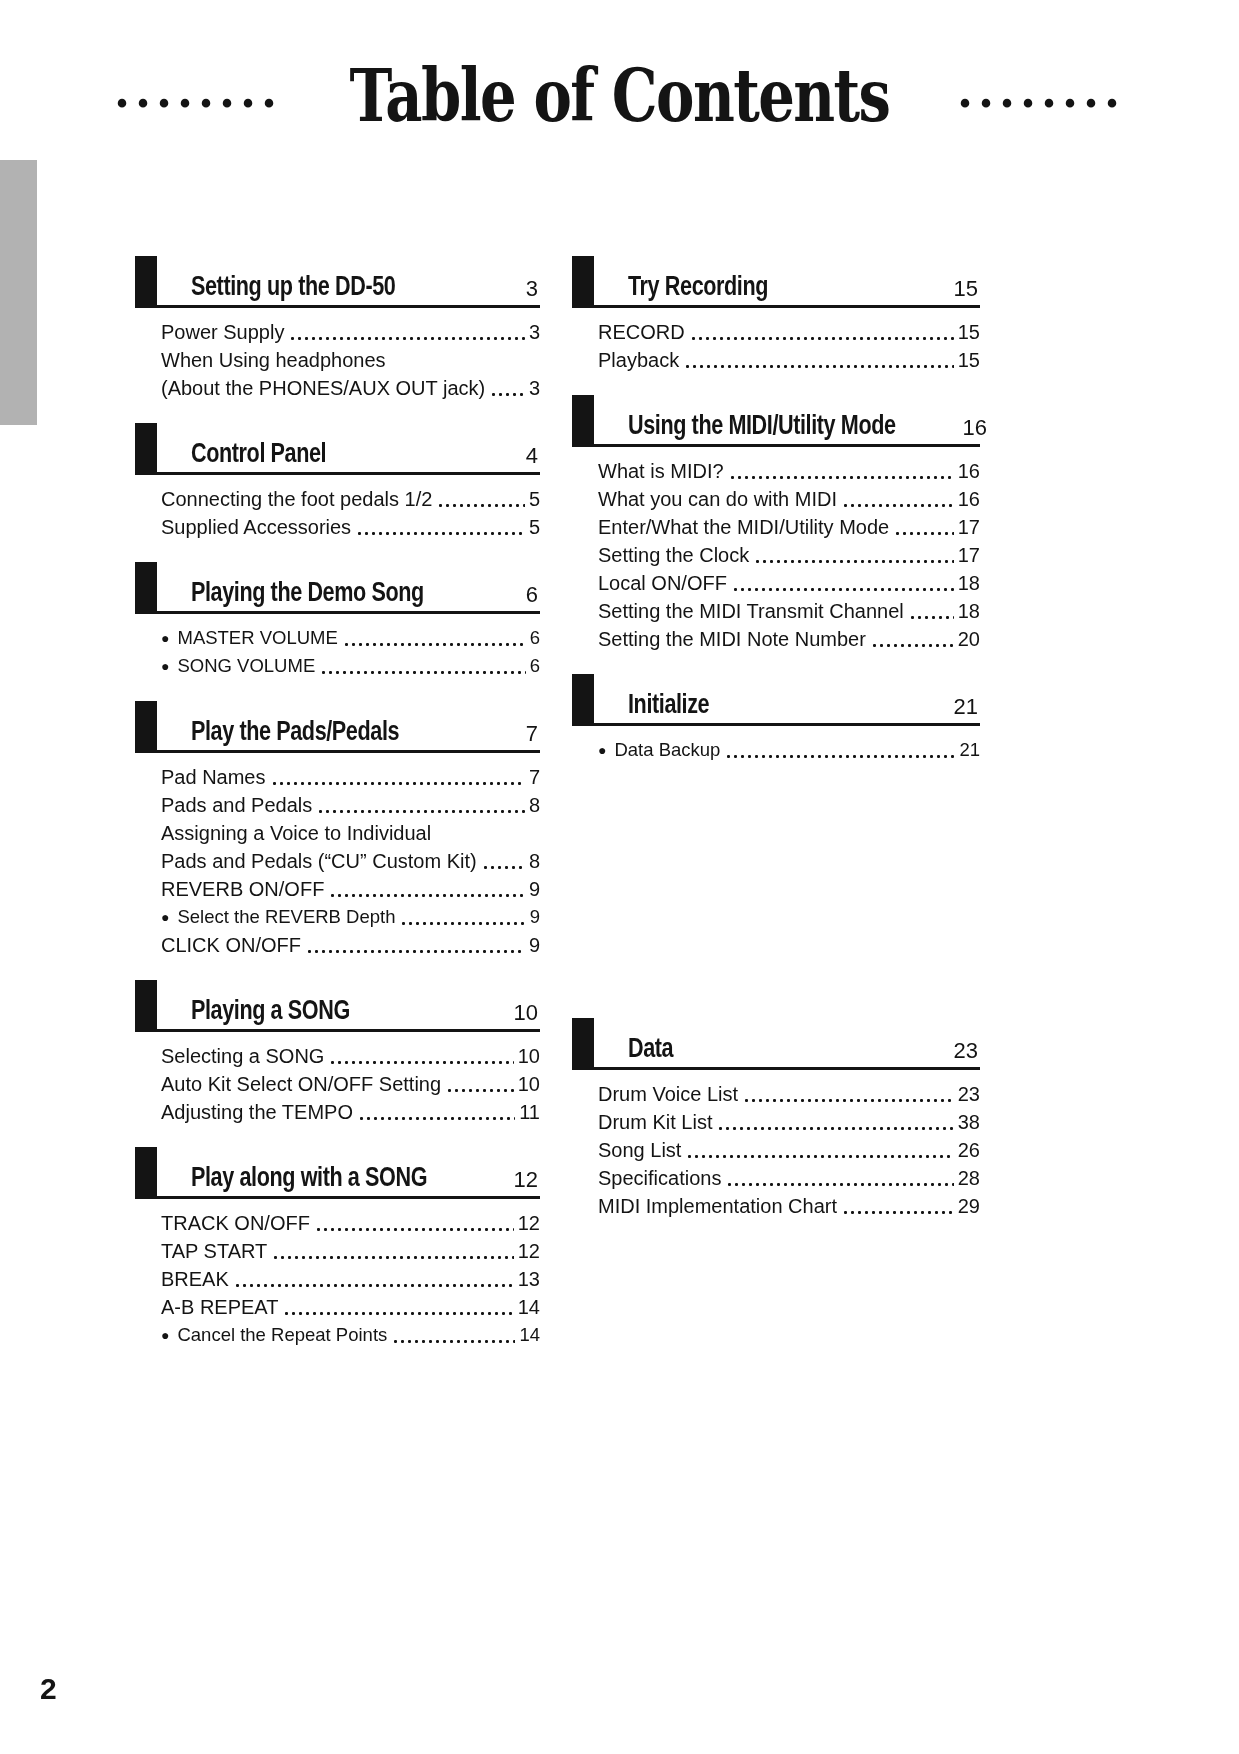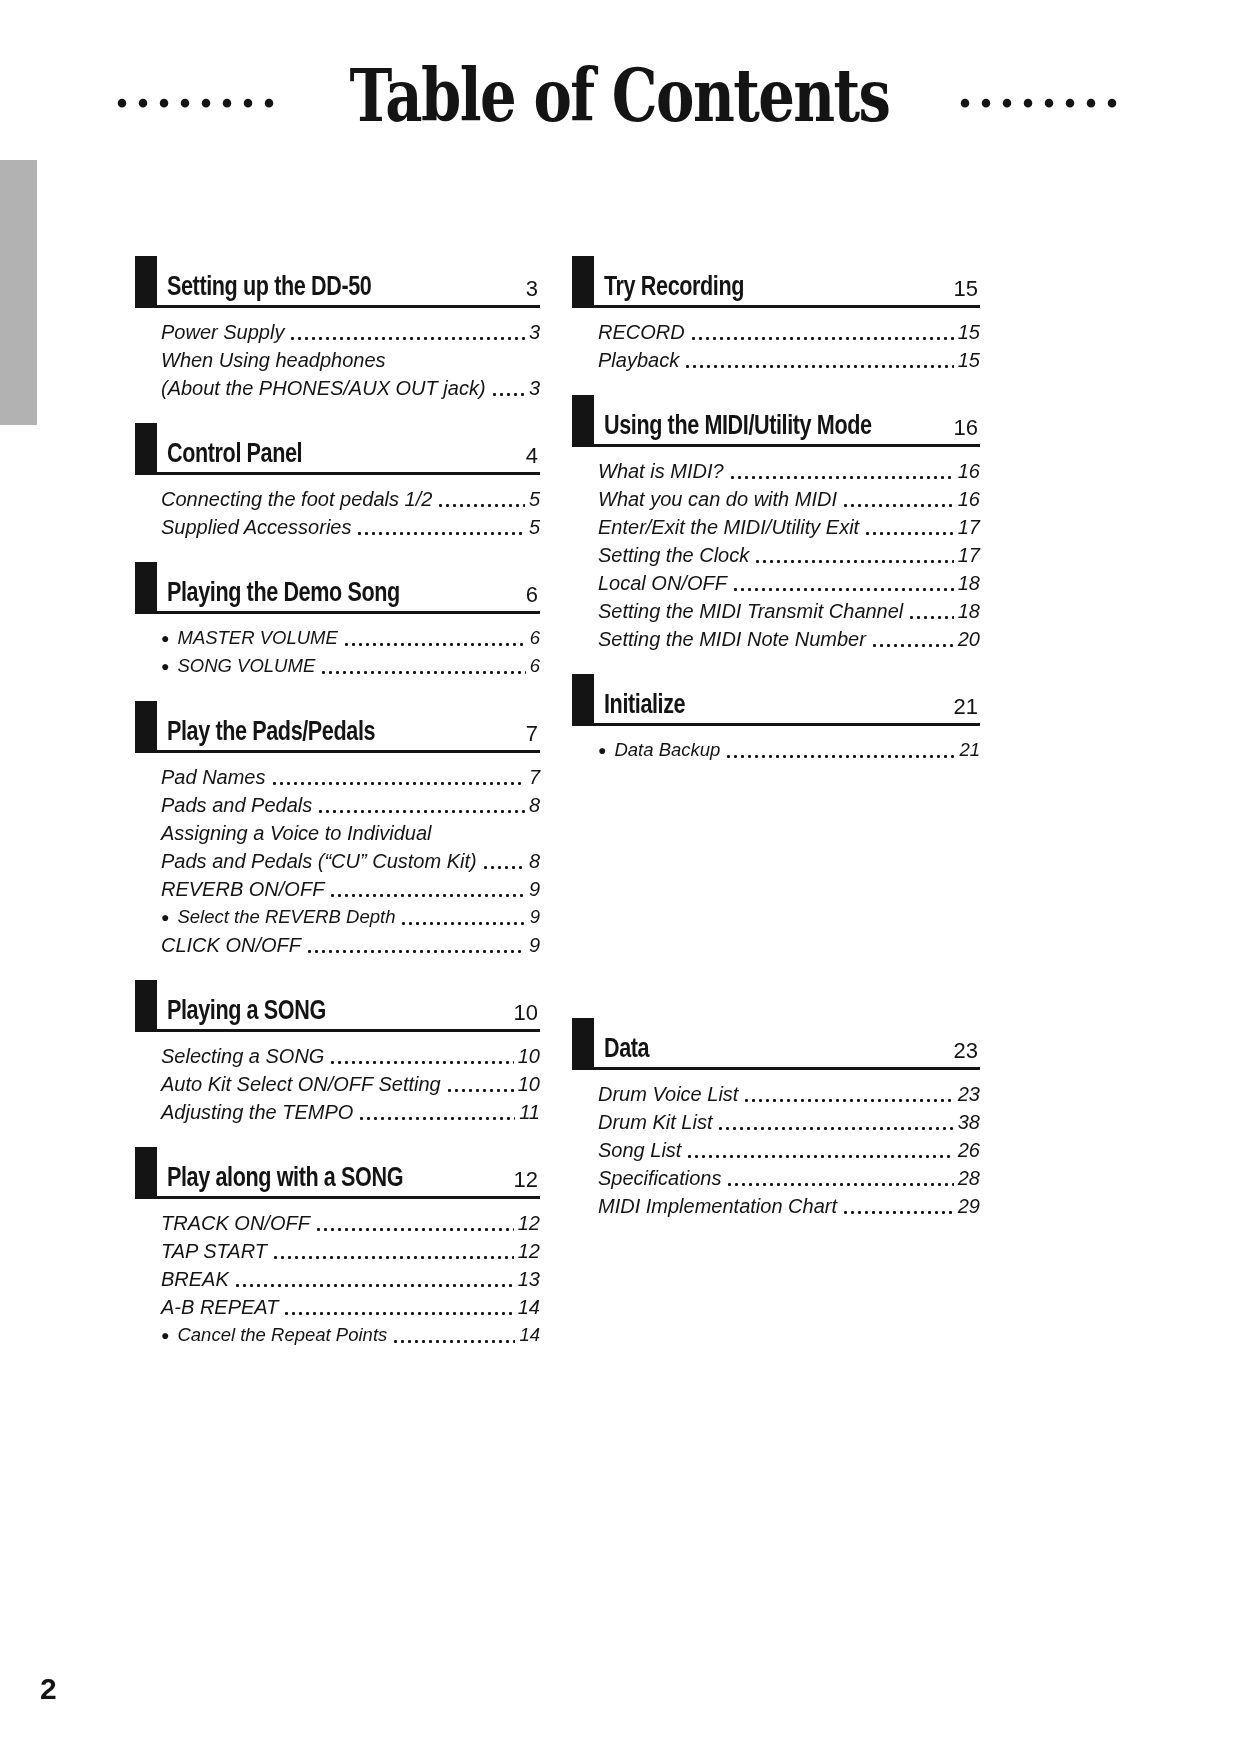--- a/index.html
+++ b/index.html
@@ -56,21 +56,21 @@
   .toc-column.right { left: 572px; width: 408px; }
 
   .toc-section { margin-top: 24px; }
   .toc-column > .toc-section:first-child { margin-top: 0; }
   .toc-section.gap-large { margin-top: 257px; }
 
   
   .section-header {
     position: relative;
     height: 46px;
-    padding-left: 32px;
+    padding-left: 56px;
     border-bottom: 3px solid #141414;
     display: flex;
     align-items: flex-end;
   }
   .section-marker {
     position: absolute;
     left: 0; bottom: -3px;
     width: 22px; height: 52px;
     background: #141414;
   }
@@ -85,21 +85,21 @@
     padding-bottom: 3px;
   }
   .section-page {
     margin-left: auto;
     font-size: 22px;
     padding-bottom: 3px;
     padding-right: 2px;
   }
 
   
-  .toc-items { padding: 10px 0 0 26px; font-style: italic; }
+  .toc-items { padding: 10px 0 0 26px; }
   .toc-item {
     display: flex;
     align-items: flex-end;
     font-size: 20px;
     line-height: 28px;
     height: 28px;
   }
   .toc-item.bullet { font-size: 18.5px; }
   .bullet-glyph {
     font-size: 14px;
@@ -388,21 +388,21 @@
 
   <div class="toc-item">
 
     <span class="entry-label">What you can do with MIDI</span>
     <span class="entry-leader"></span>
     <span class="entry-page">16</span>
   </div>
 
   <div class="toc-item">
 
-    <span class="entry-label">Enter/Exit the MIDI/Utility Exit</span>
+    <span class="entry-label">Enter/What the MIDI/Utility Mode</span>
     <span class="entry-leader"></span>
     <span class="entry-page">17</span>
   </div>
 
   <div class="toc-item">
 
     <span class="entry-label">Setting the Clock</span>
     <span class="entry-leader"></span>
     <span class="entry-page">17</span>
   </div>

